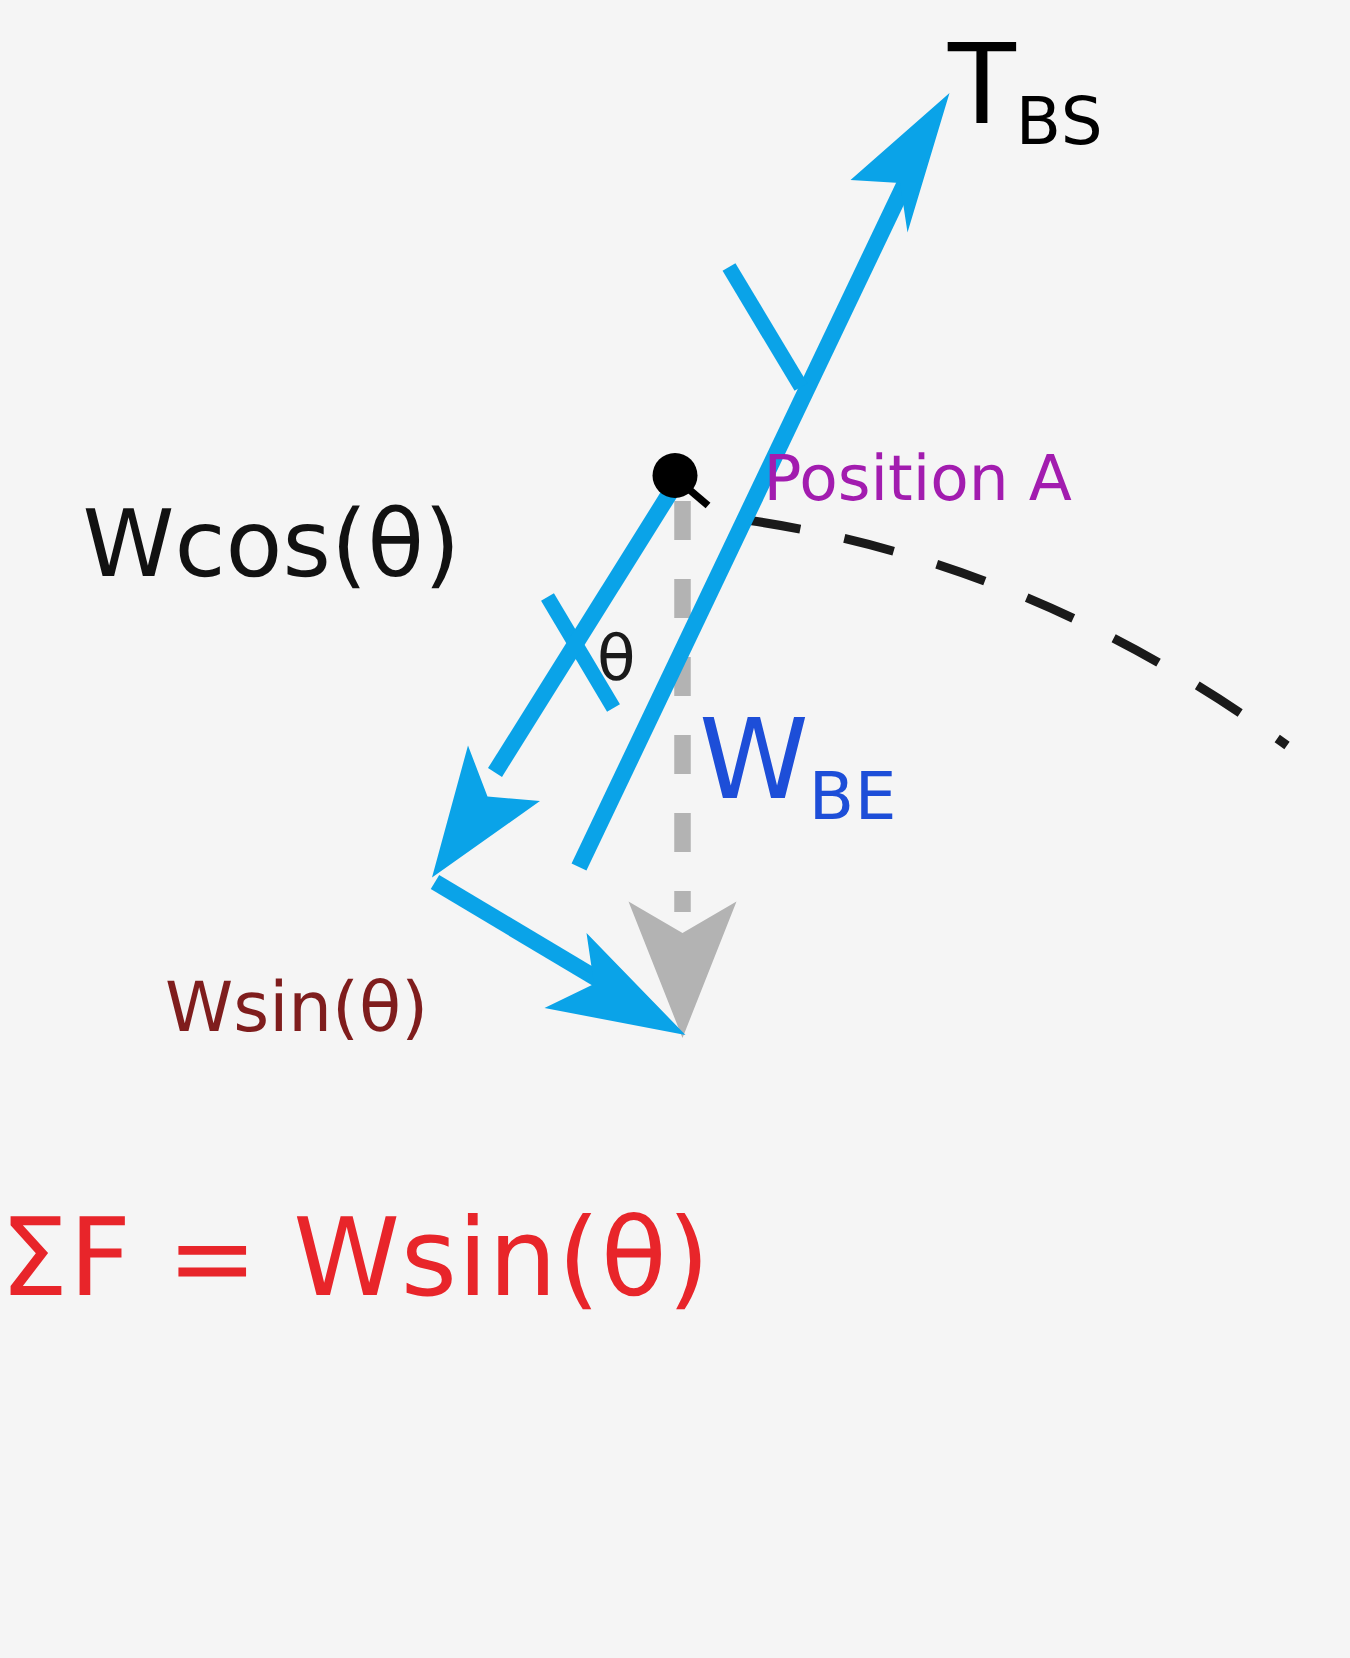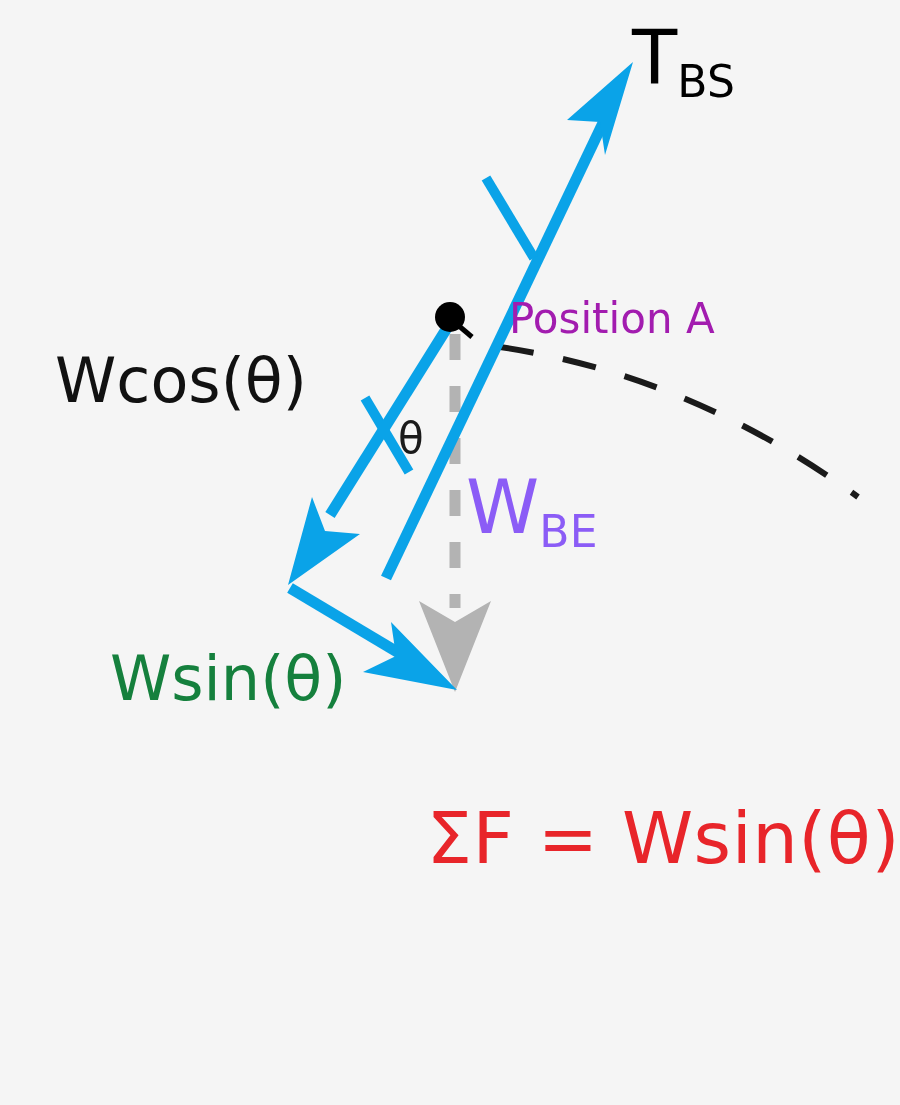--- a/index.html
+++ b/index.html
@@ -46,58 +46,58 @@
   
   #label-position-a {
     left: 509px;
     top: 298px;
     font-size: 42px;
     color: #a21caf;
   }
   
   #label-wcos {
     left: 55px;
-    top: 350px;
+    top: 332px;
     font-size: 62px;
     color: #111111;
   }
   
   #label-theta {
     left: 398px;
     top: 418px;
     font-size: 42px;
     color: #1a1a1a;
   }
   
   #label-weight {
     left: 466px;
     top: 470px;
     font-size: 74px;
-    color: #8b5cf6;
+    color: #1d4ed8;
   }
   #label-weight .sub {
     font-size: 44px;
     position: relative;
     top: 14px;
     letter-spacing: 0.5px;
   }
   
   #label-wsin {
     left: 110px;
     top: 648px;
-    font-size: 62px;
-    color: #15803d;
+    font-size: 46px;
+    color: #7f1d1d;
   }
   
   #equations {
     position: absolute;
     left: 0;
     top: 800px;
     width: 900px;
-    text-align: right;
+    text-align: left;
     color: #e8252a;
   }
   .eq {
     font-size: 72px;
     line-height: 1.08;
     letter-spacing: 0.5px;
     white-space: nowrap;
   }
 </style>
 </head>

